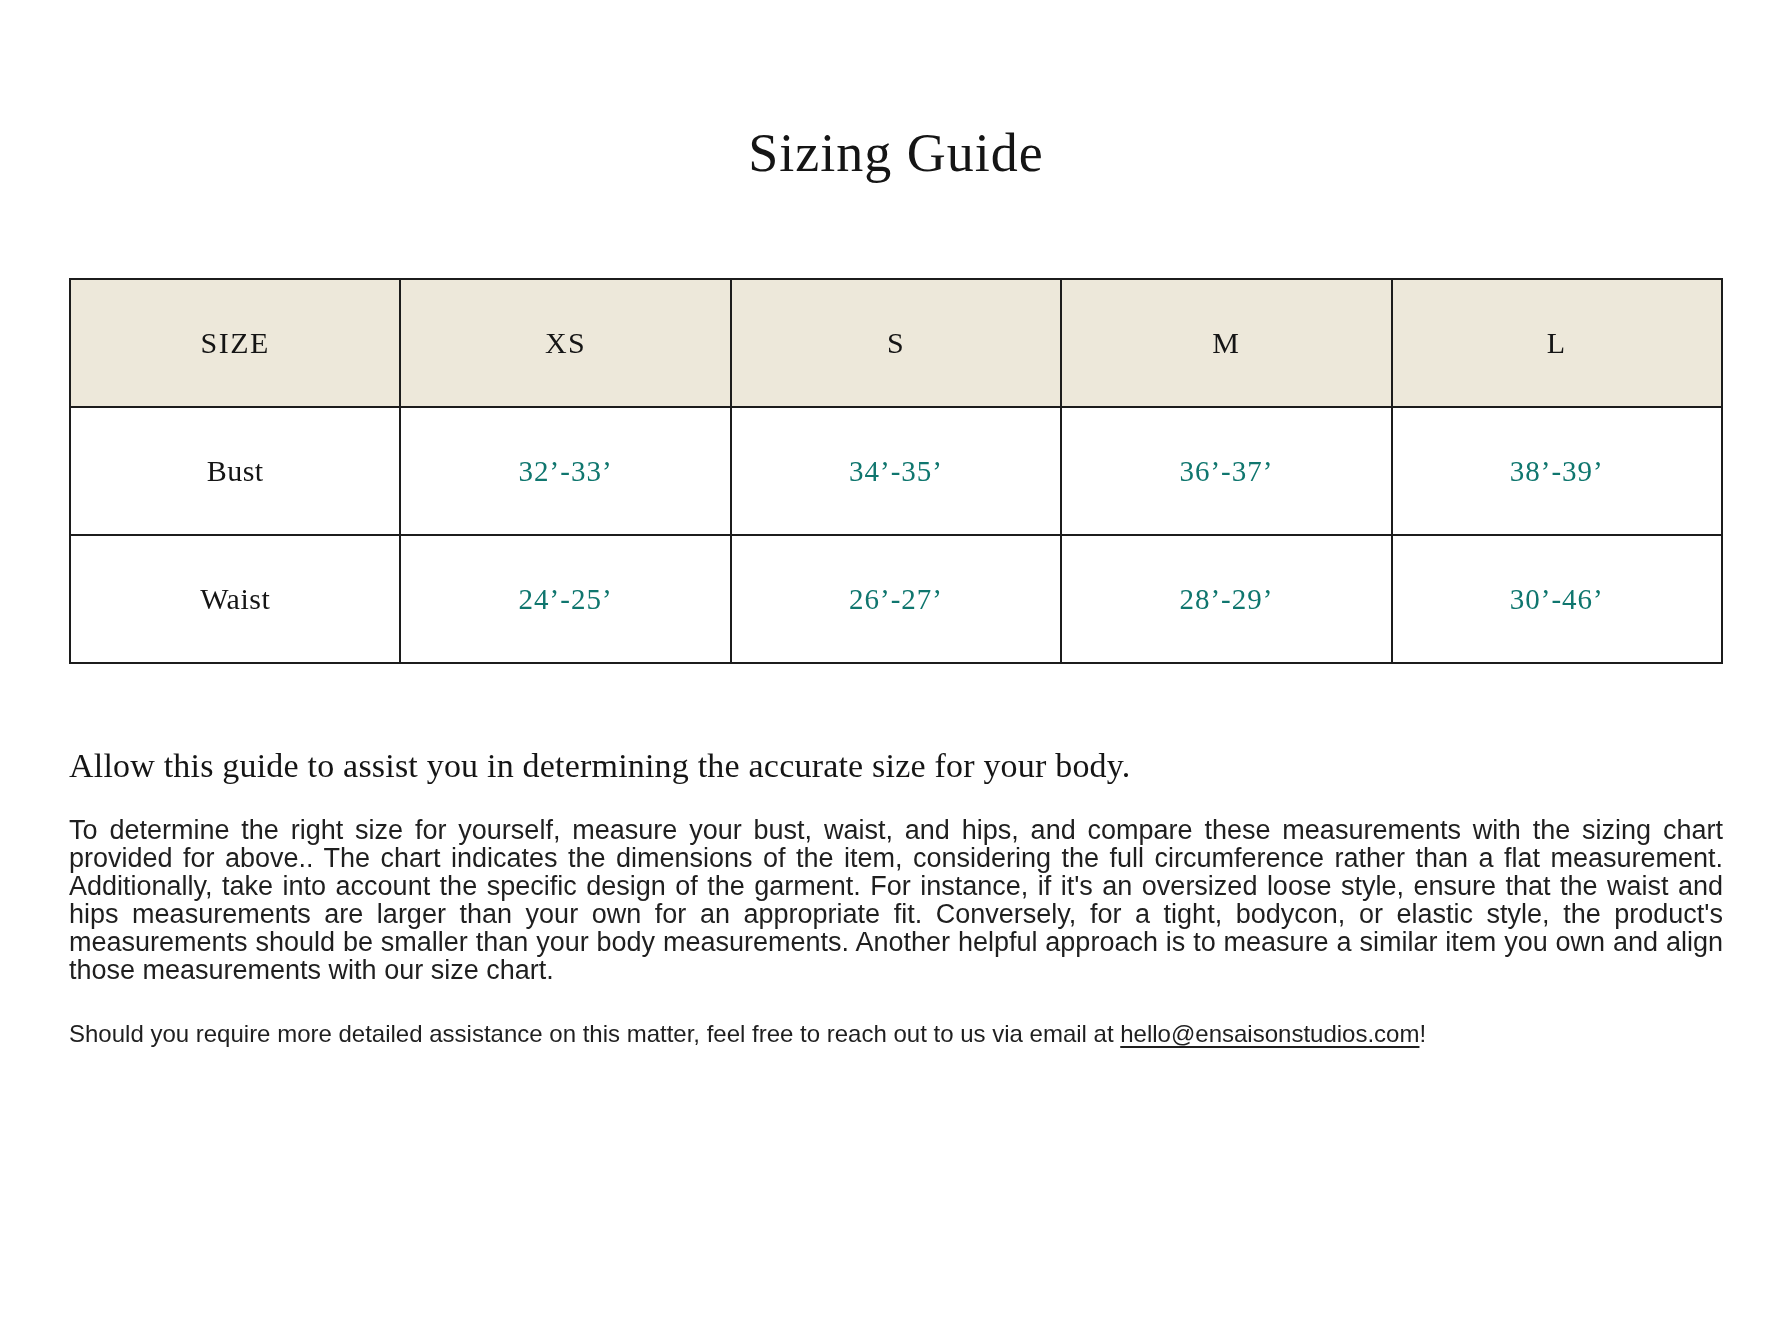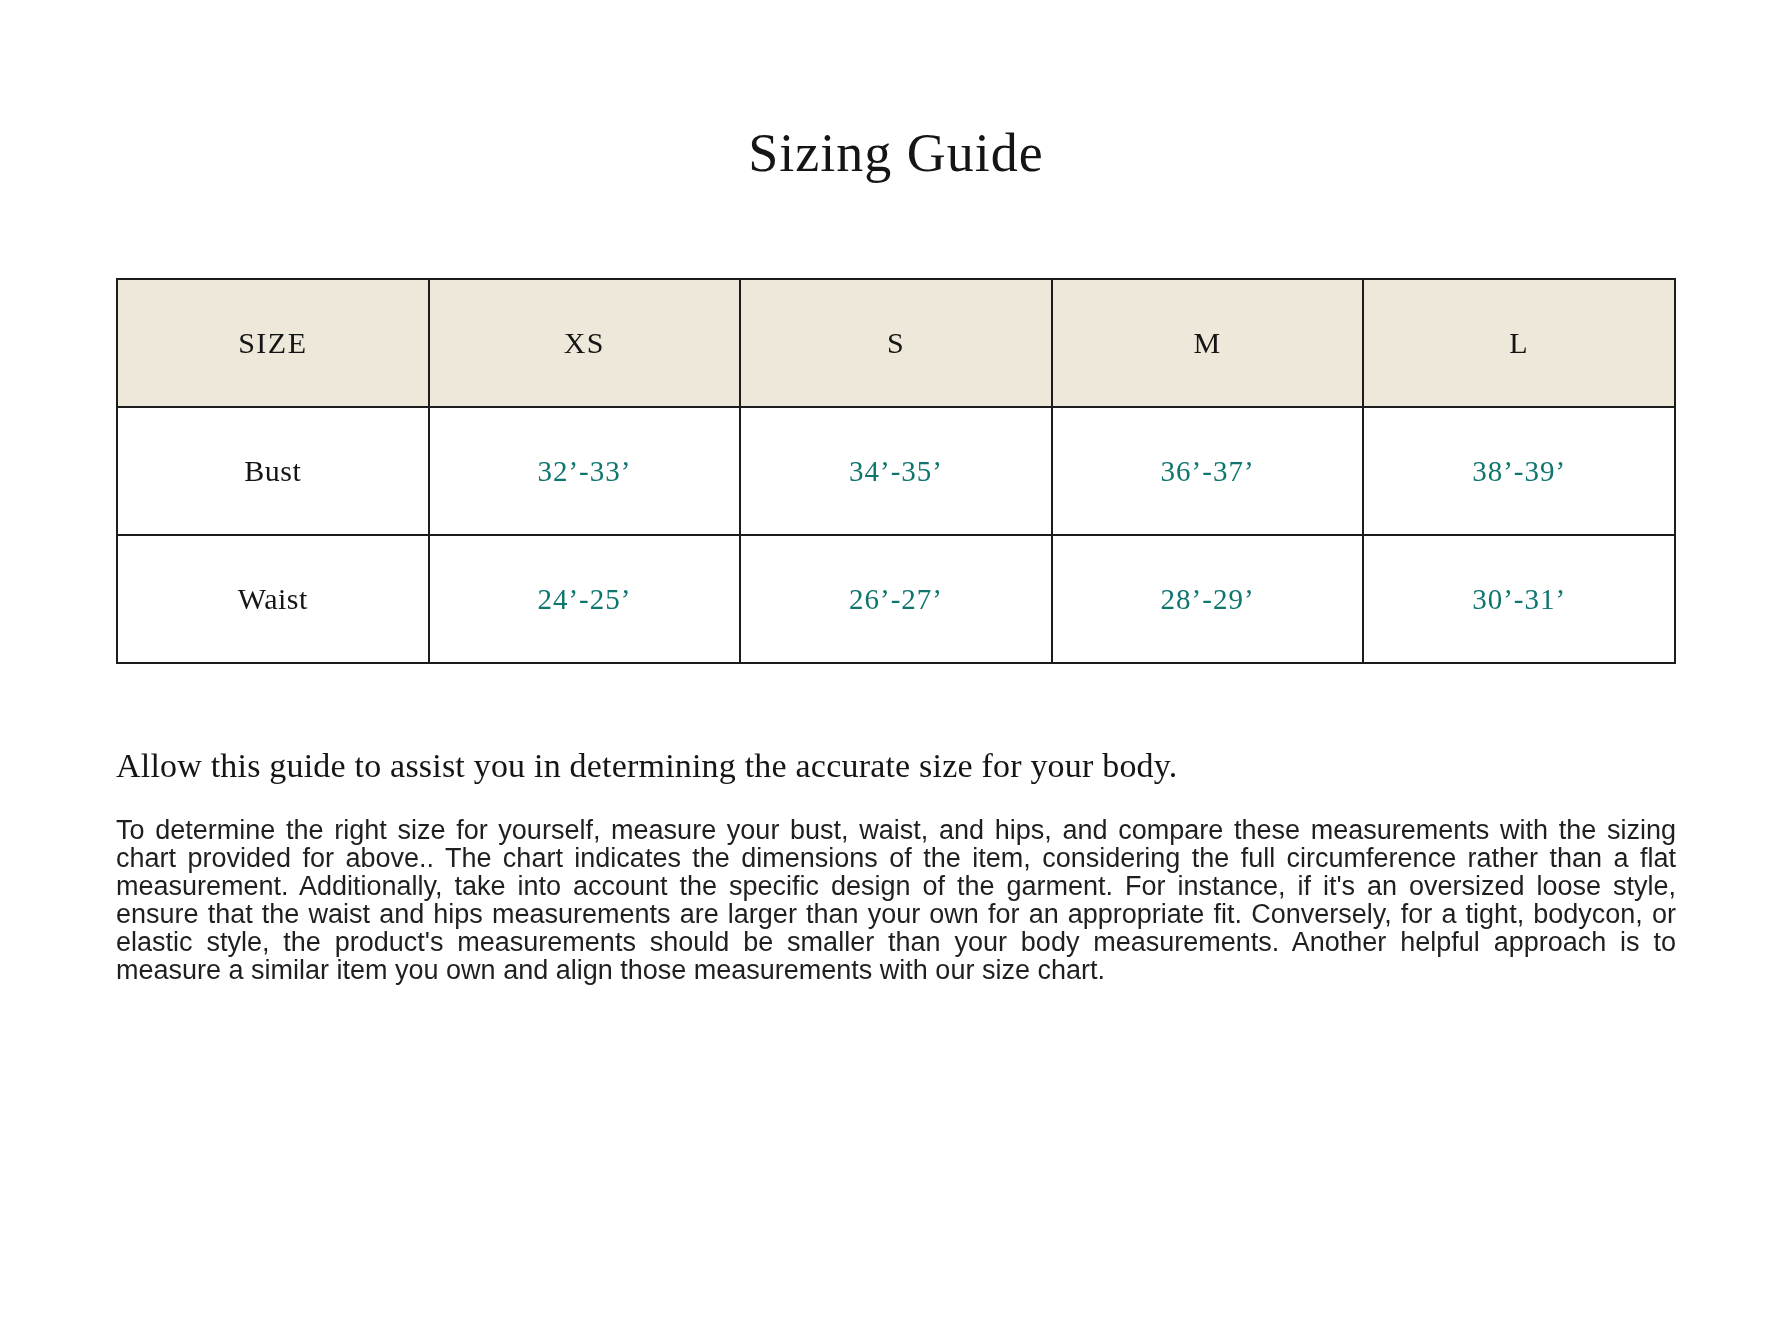--- a/index.html
+++ b/index.html
@@ -15,21 +15,21 @@
     padding: 0;
     width: 1792px;
     height: 1344px;
     background: var(--page-bg);
     overflow: hidden;
     font-family: "Liberation Sans", sans-serif;
   }
   .page {
     width: 1792px;
     height: 1096px;
-    padding: 0 116px;
+    padding: 0 69px;
   }
   .page-title {
     margin: 0;
     padding-top: 116px;
     text-align: center;
     font-family: "Liberation Serif", serif;
     font-weight: 400;
     font-size: 54px;
     line-height: 74px;
     letter-spacing: 1px;
@@ -122,23 +122,24 @@
         <td>32’-33’</td>
         <td>34’-35’</td>
         <td>36’-37’</td>
         <td>38’-39’</td>
       </tr>
       <tr>
         <th>Waist</th>
         <td>24’-25’</td>
         <td>26’-27’</td>
         <td>28’-29’</td>
-        <td>30’-31’</td>
+        <td>30’-46’</td>
       </tr>
     </tbody>
   </table>
 
   <h2 class="subtitle">Allow this guide to assist you in determining the accurate size for your body.</h2>
 
   <p class="body-paragraph">To determine the right size for yourself, measure your bust, waist, and hips, and compare these measurements with the sizing chart provided for above.. The chart indicates the dimensions of the item, considering the full circumference rather than a flat measurement. Additionally, take into account the specific design of the garment. For instance, if it's an oversized loose style, ensure that the waist and hips measurements are larger than your own for an appropriate fit. Conversely, for a tight, bodycon, or elastic style, the product's measurements should be smaller than your body measurements. Another helpful approach is to measure a similar item you own and align those measurements with our size chart.</p>
 
+  <p class="contact-line"><span>Should you require more detailed assistance on this matter, feel free to reach out to us via email at </span><a href="#">hello@ensaisonstudios.com</a><span>!</span></p>
 
 </div>
 
 </body></html>

